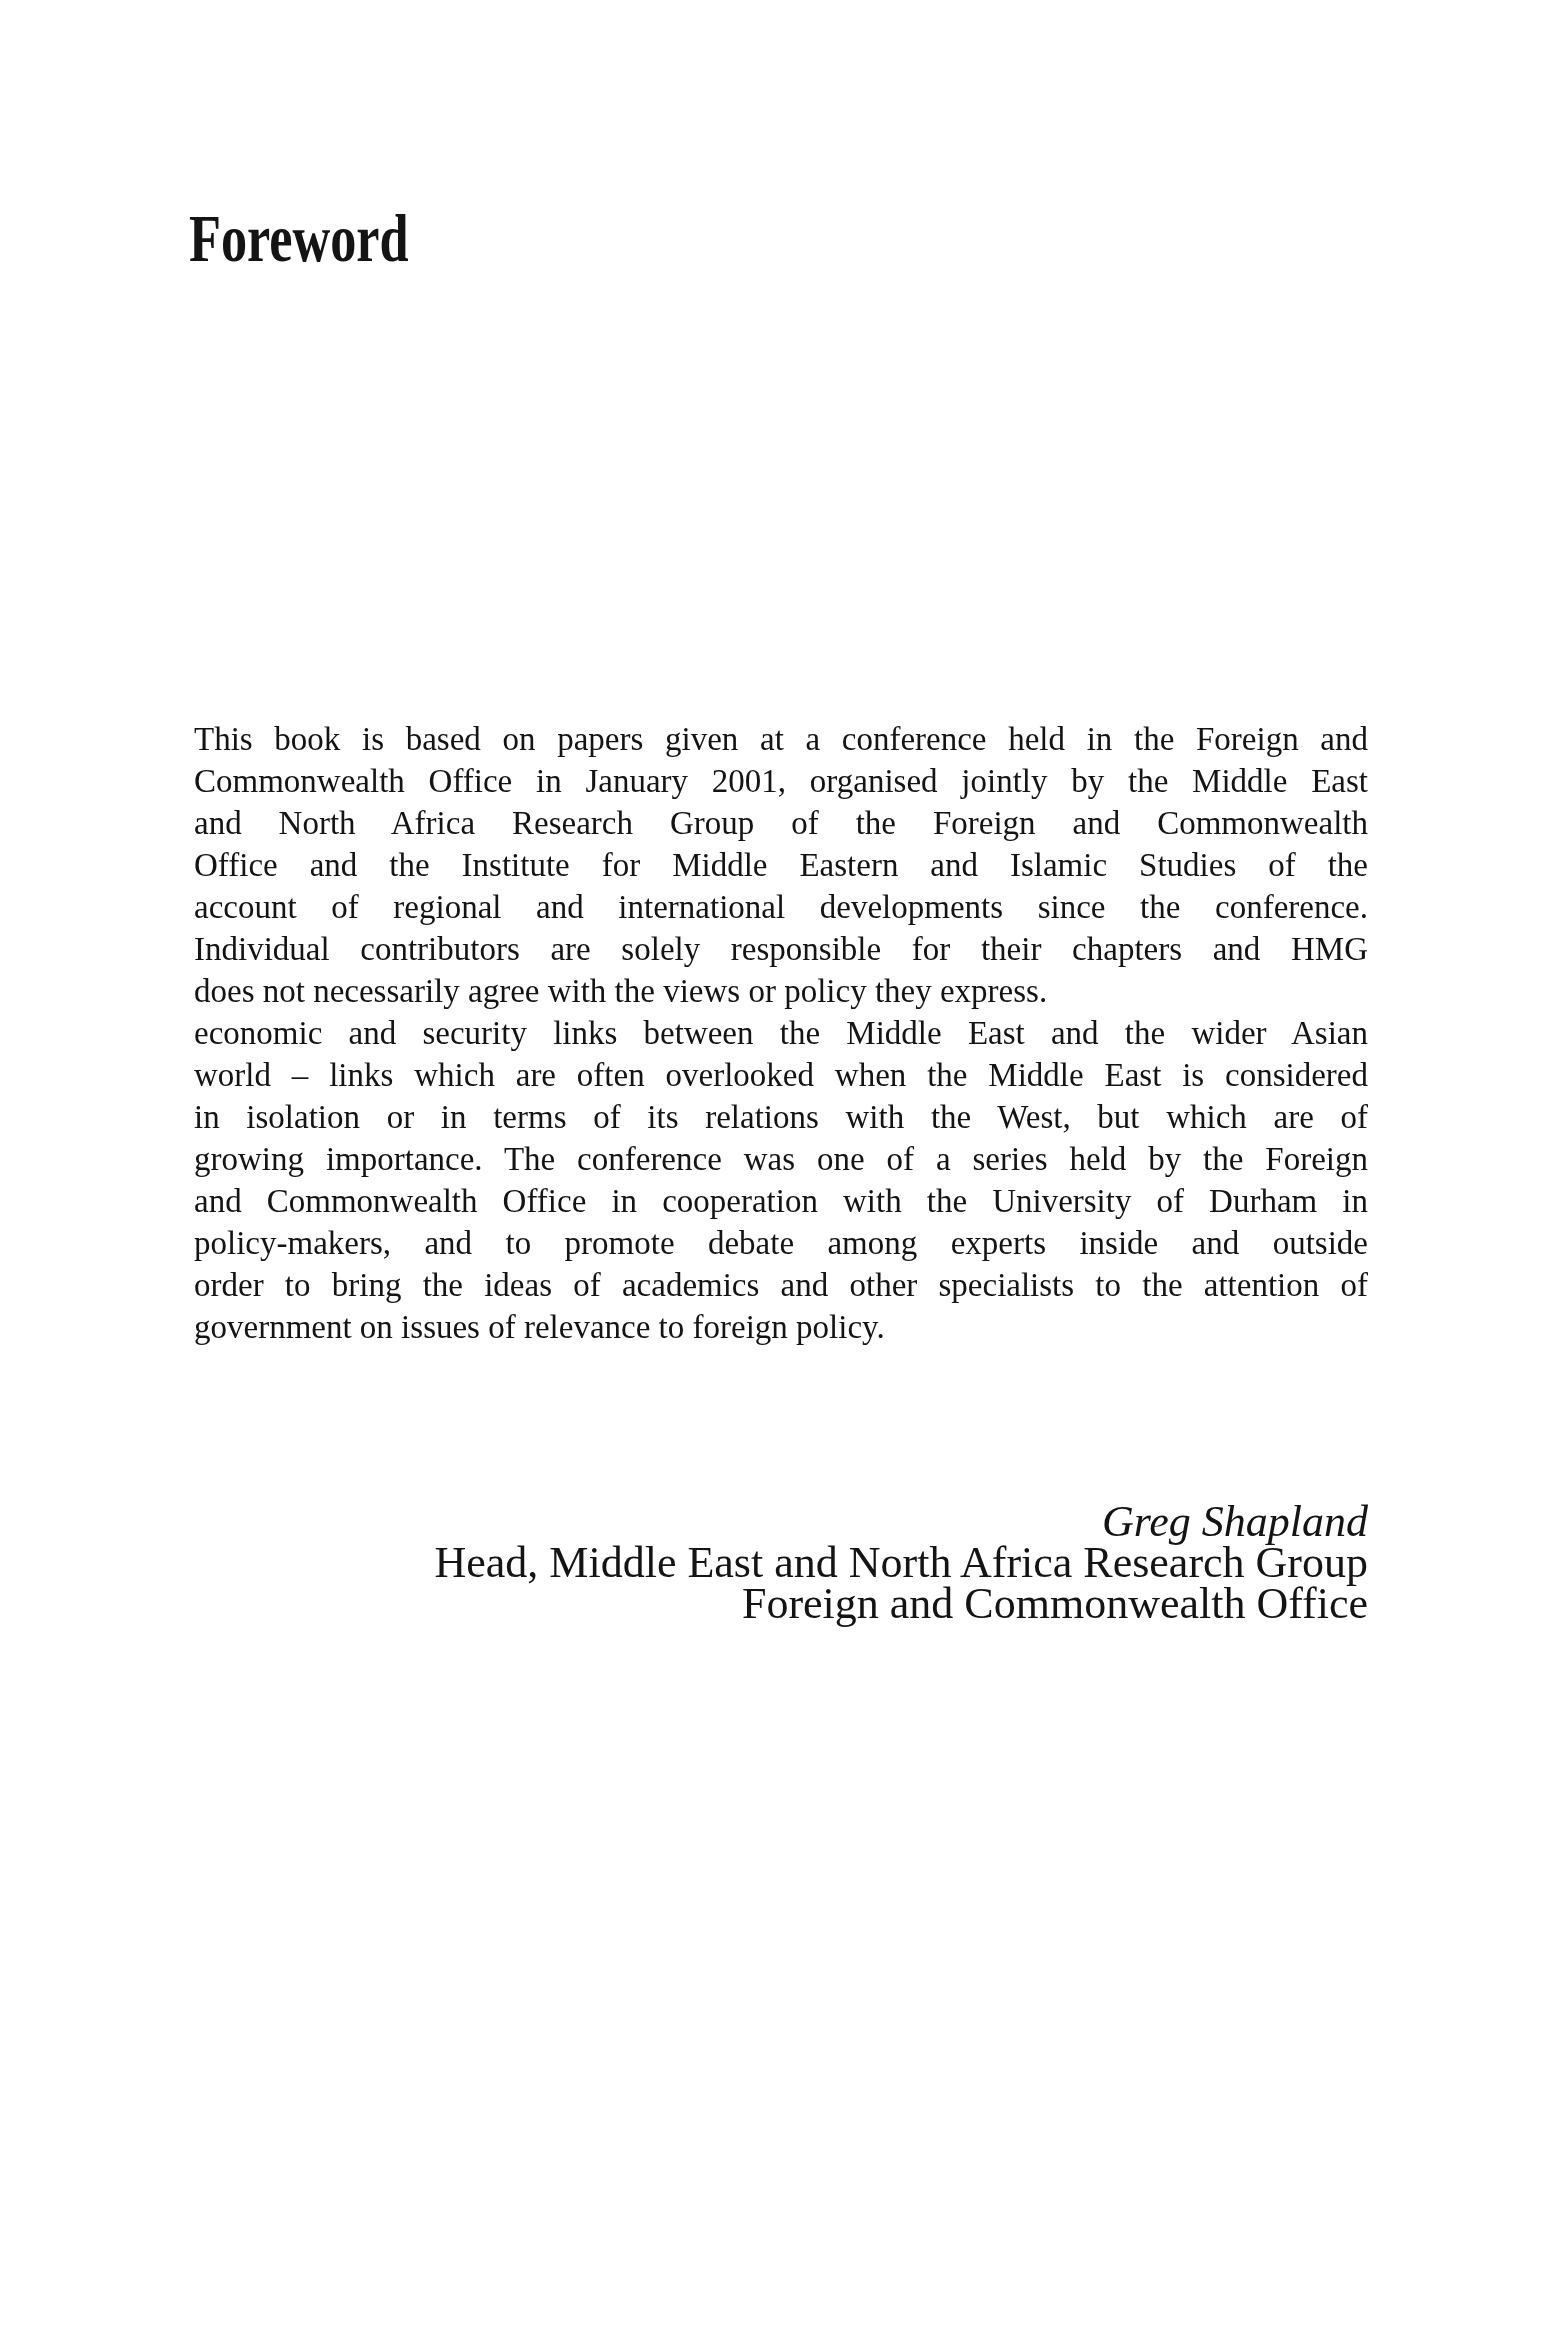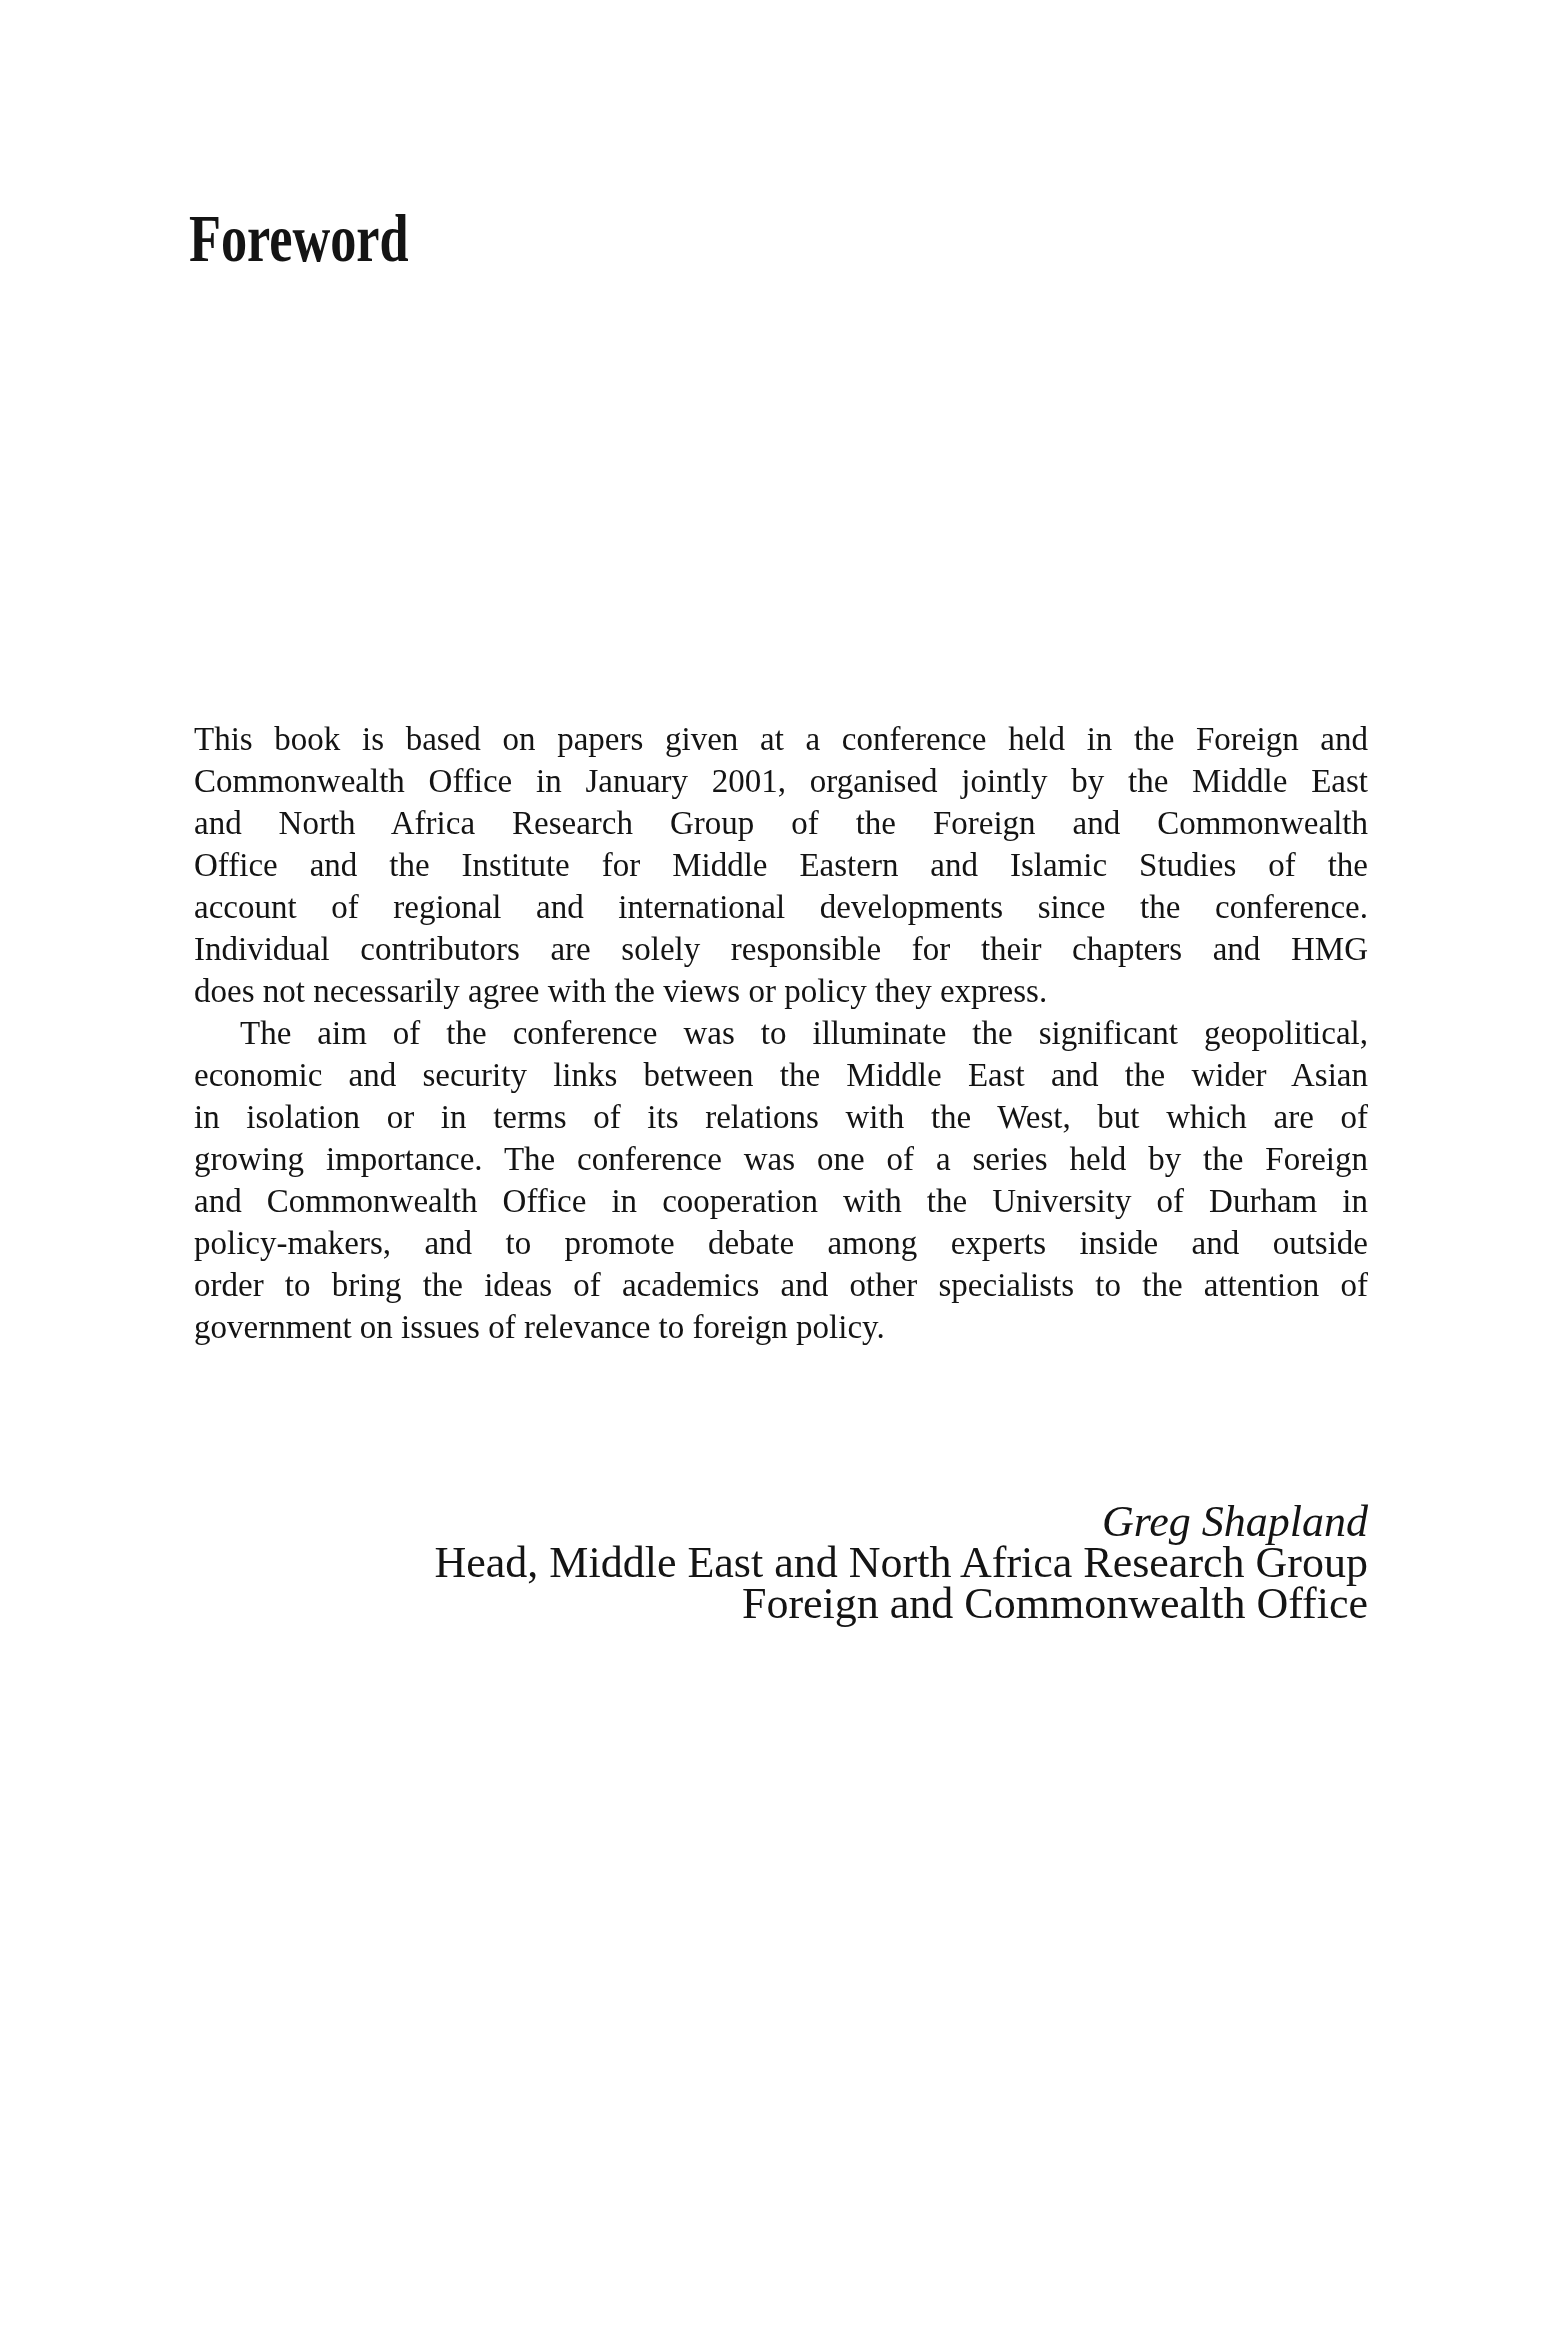--- a/index.html
+++ b/index.html
@@ -71,22 +71,22 @@
       <div class="paragraph">
         <div class="line">This book is based on papers given at a conference held in the Foreign and</div>
         <div class="line">Commonwealth Office in January 2001, organised jointly by the Middle East</div>
         <div class="line">and North Africa Research Group of the Foreign and Commonwealth</div>
         <div class="line">Office and the Institute for Middle Eastern and Islamic Studies of the</div>
         <div class="line">account of regional and international developments since the conference.</div>
         <div class="line">Individual contributors are solely responsible for their chapters and HMG</div>
         <div class="line last-line">does not necessarily agree with the views or policy they express.</div>
       </div>
       <div class="paragraph">
-        <div class="line indented">The aim of the conference was to illuminate the significant geopolitical,</div>
         <div class="line">economic and security links between the Middle East and the wider Asian</div>
+        <div class="line">world – links which are often overlooked when the Middle East is considered</div>
         <div class="line">in isolation or in terms of its relations with the West, but which are of</div>
         <div class="line">growing importance. The conference was one of a series held by the Foreign</div>
         <div class="line">and Commonwealth Office in cooperation with the University of Durham in</div>
         <div class="line">policy-makers, and to promote debate among experts inside and outside</div>
         <div class="line">order to bring the ideas of academics and other specialists to the attention of</div>
         <div class="line last-line">government on issues of relevance to foreign policy.</div>
       </div>
     </div>
 
   <div class="signature">

